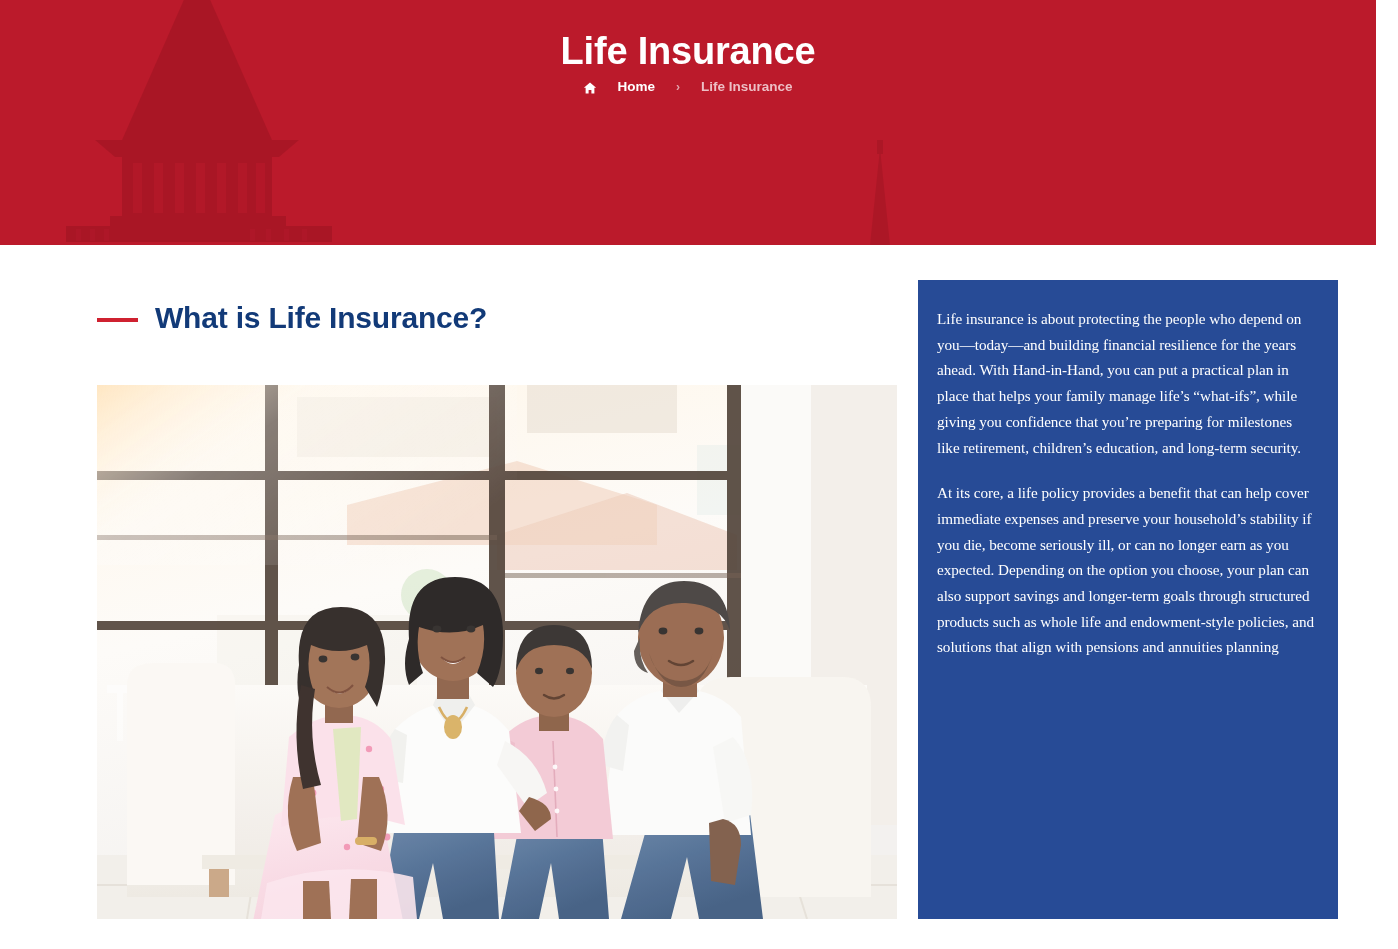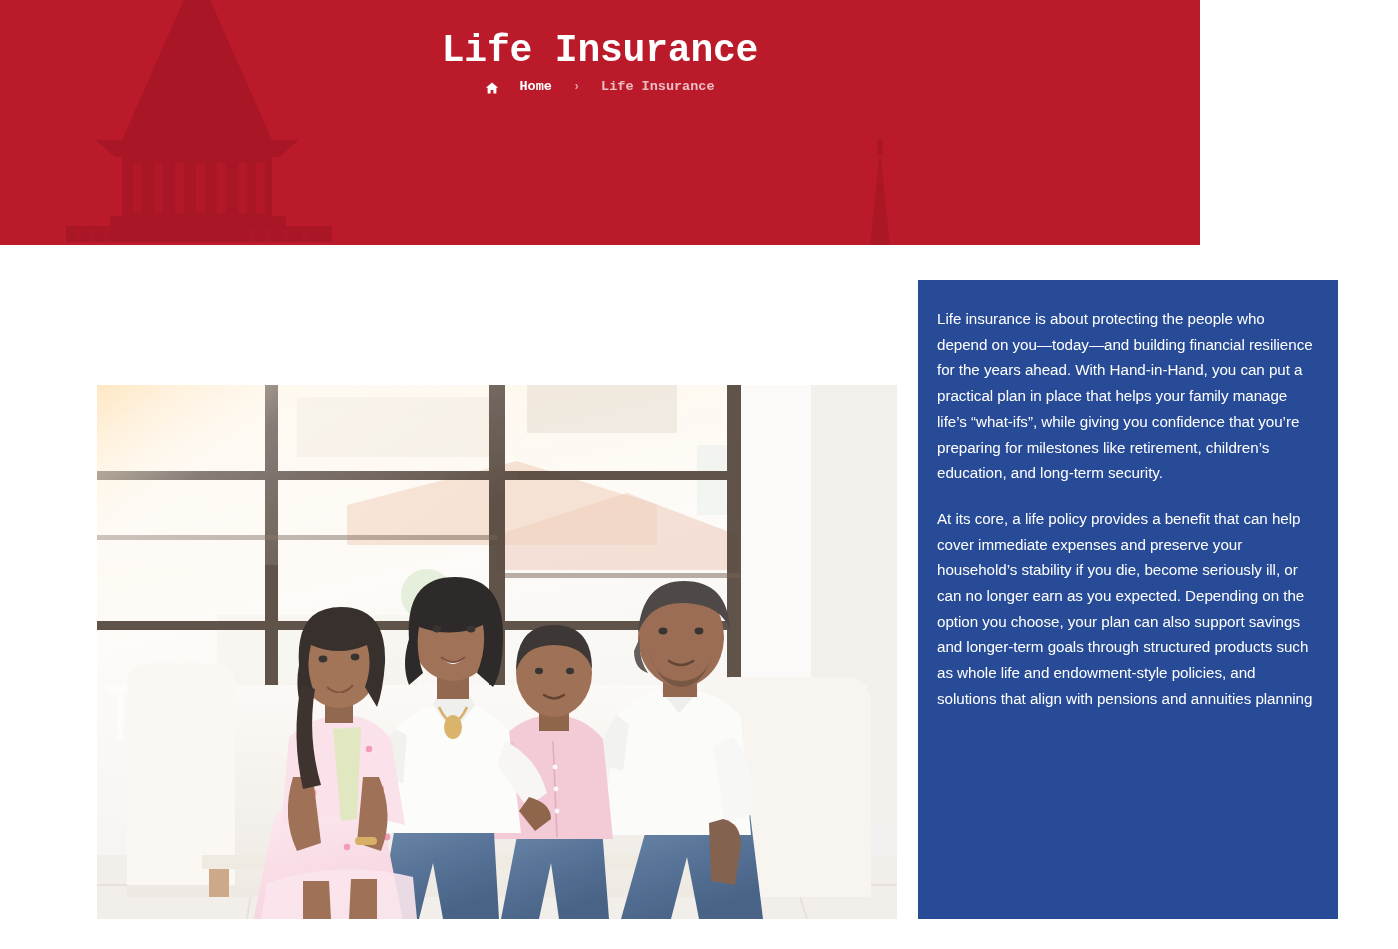--- a/index.html
+++ b/index.html
@@ -8,25 +8,24 @@
     width: 1398px;
     height: 949px;
     overflow: hidden;
     background: #ffffff;
     font-family: "Liberation Sans", sans-serif;
   }
 
   
   .hero {
     position: relative;
-    width: 1200px;
+    width: 1376px;
     height: 245px;
     background: #bb1a2b;
     overflow: hidden;
-    font-family: Liberation Mono, monospace;
   }
 
   .hero-silhouettes {
     position: absolute;
     inset: 0;
     pointer-events: none;
   }
 
   .hero-title {
     position: absolute;
@@ -137,20 +136,21 @@
     min-height: 639px;
     background: #274b96;
     color: #ffffff;
     padding: 26px 22px 30px 19px;
   }
   .blue-panel p {
     font-size: 15.2px;
     line-height: 25.7px;
     margin-bottom: 20px;
     letter-spacing: -0.05px;
+    font-family: Liberation Serif, serif;
   }
   .blue-panel p:last-child { margin-bottom: 0; }
 </style>
 </head>
 <body>
 
 <div class="hero">
 
   <div class="hero-silhouettes">
     <svg width="1398" height="245" viewBox="0 0 1398 245" xmlns="http://www.w3.org/2000/svg" aria-hidden="true">
@@ -201,20 +201,24 @@
     <span class="crumb-sep">›</span>
     <span class="crumb-current">Life Insurance</span>
   </nav>
 </div>
 
 <div class="content">
   <div class="page-wrap">
 
     <div class="left-col">
 
+      <div class="section-head">
+        <span class="head-dash"></span>
+        <h2 class="section-title">What is Life Insurance?</h2>
+      </div>
 
       <div class="photo">
         <svg viewBox="0 0 800 534" xmlns="http://www.w3.org/2000/svg" aria-hidden="true">
           <defs>
             <linearGradient id="winglow" x1="0" y1="0" x2="0.35" y2="1">
               <stop offset="0%" stop-color="#fff6e8"></stop>
               <stop offset="45%" stop-color="#fdfbf8"></stop>
               <stop offset="100%" stop-color="#f3f1ef"></stop>
             </linearGradient>
             <linearGradient id="sofa" x1="0" y1="0" x2="0" y2="1">

